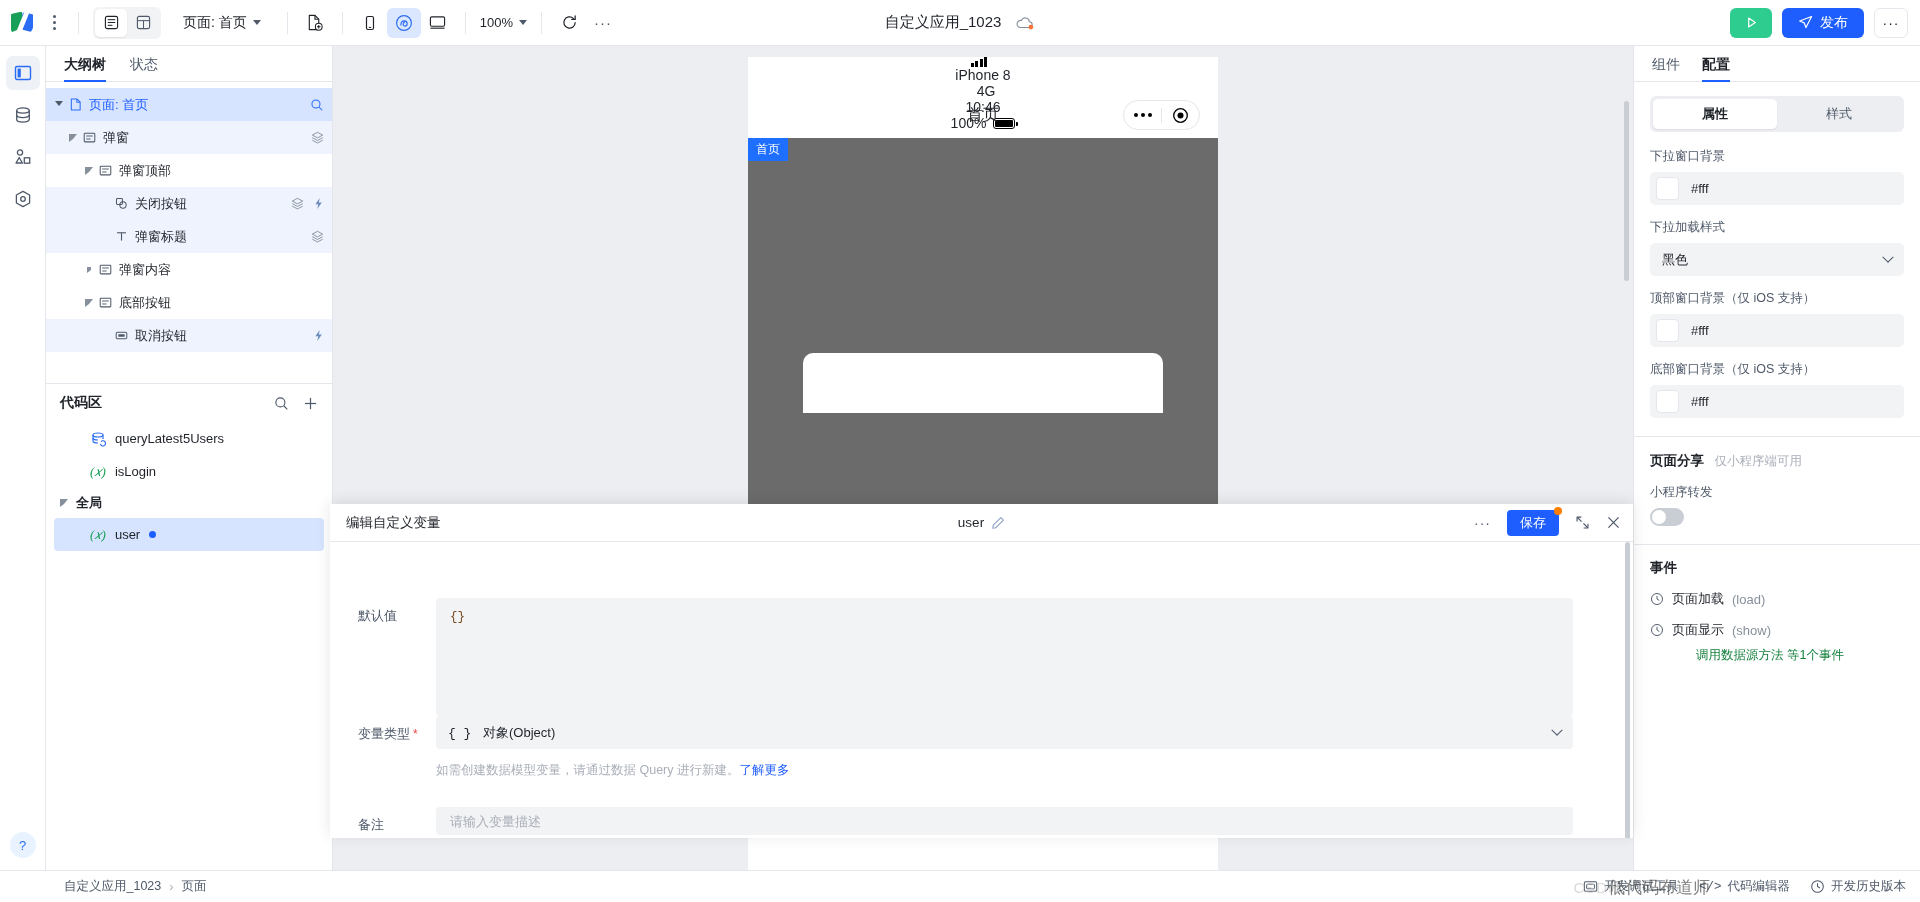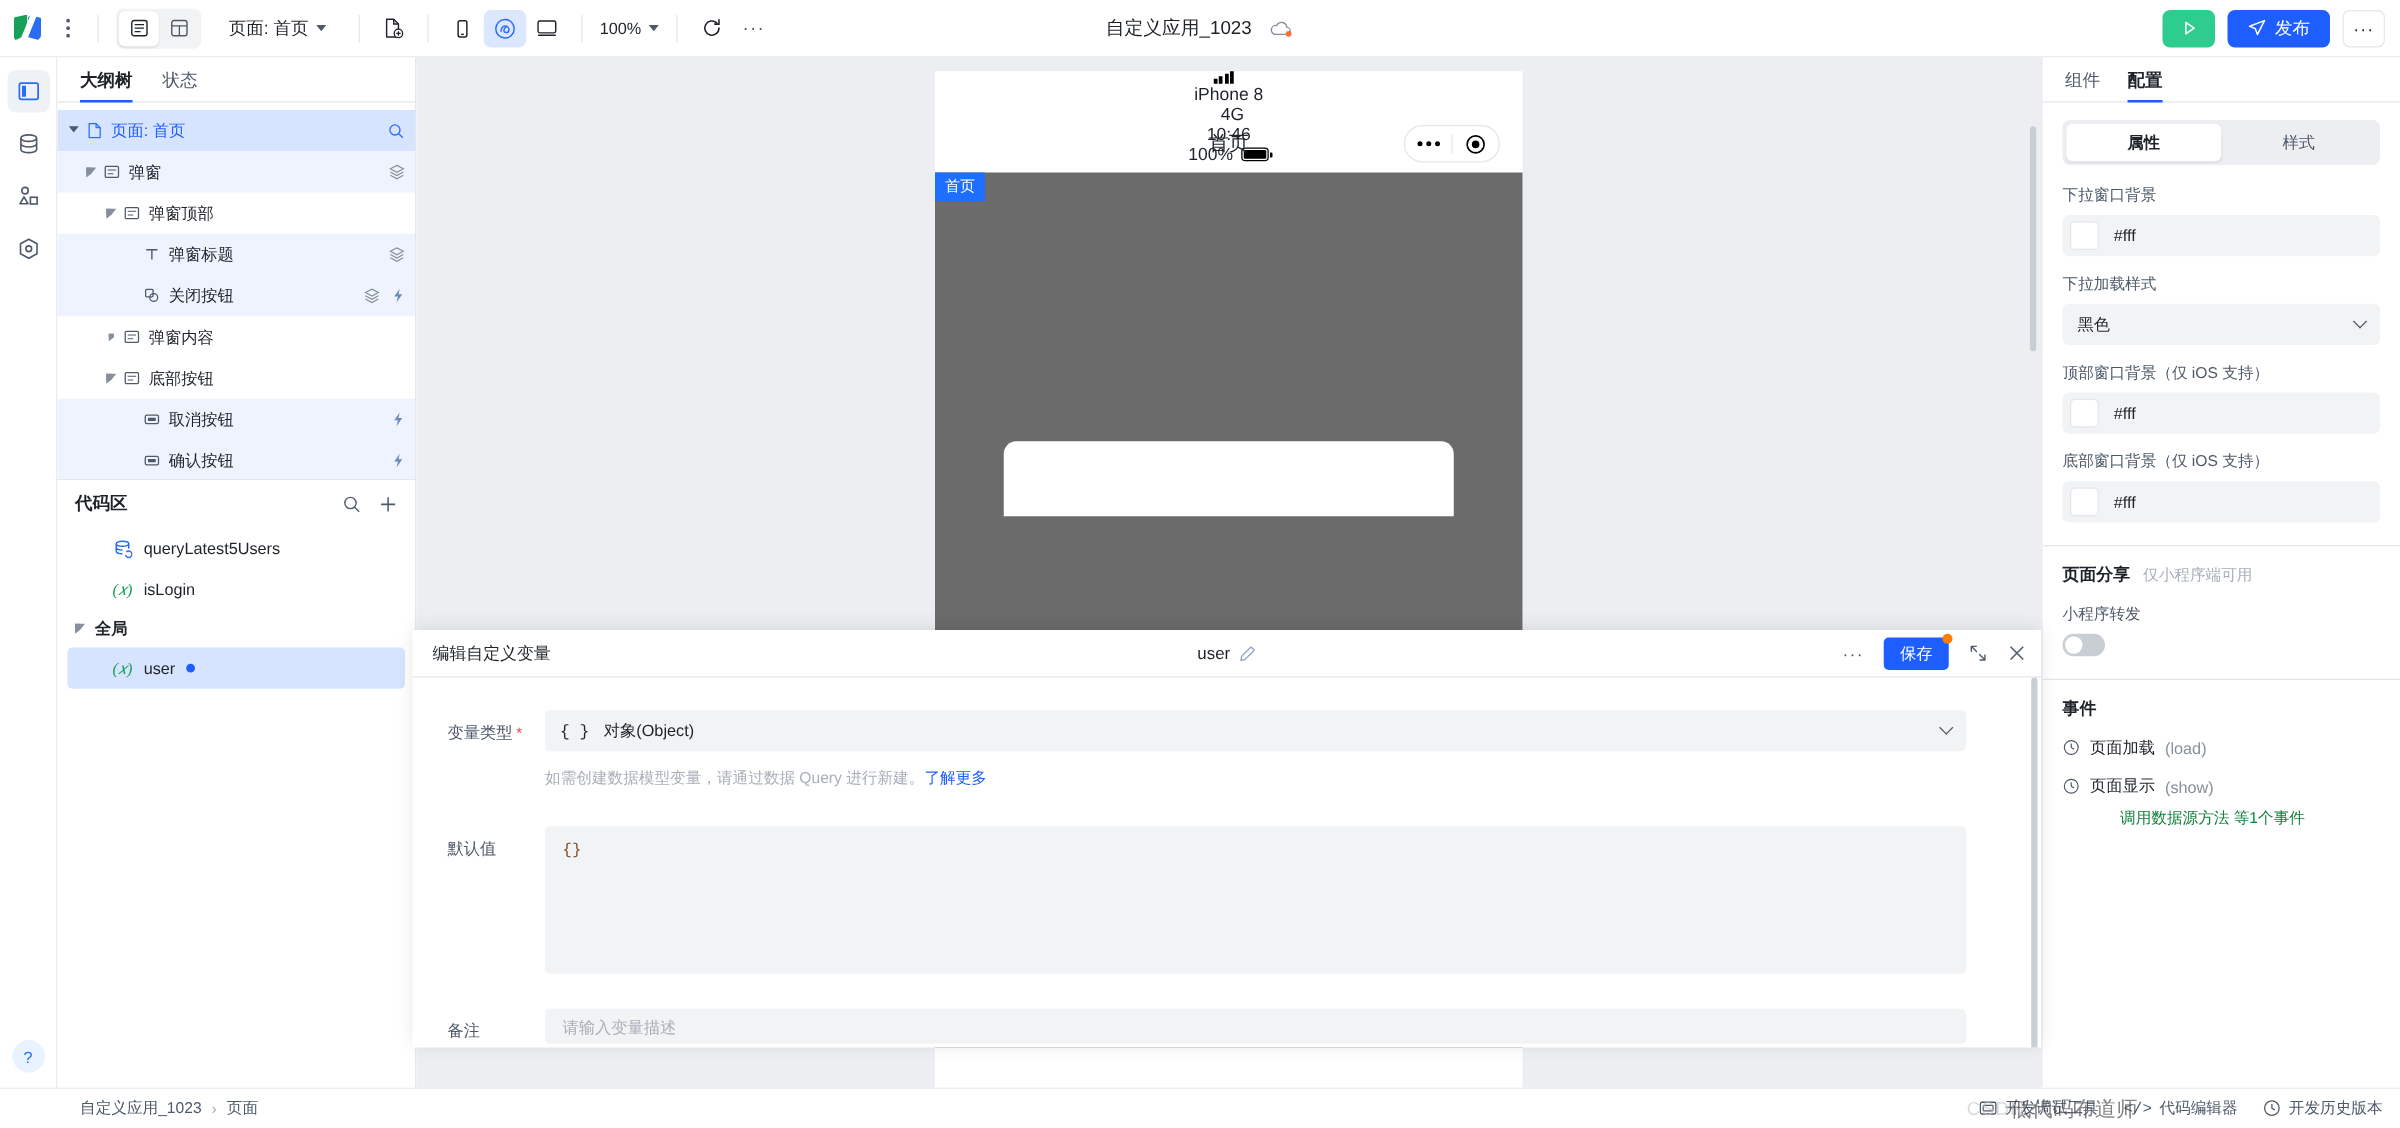--- a/index.html
+++ b/index.html
@@ -404,38 +404,20 @@
                 <line x1="3.4" y1="8.6" x2="8.2" y2="8.6" stroke="#4e5969" stroke-width="1"></line>
               </svg>
           </span>
           <span class="tlabel">弹窗顶部</span>
         </div>
 
         <div class="trow hl" style="padding-left:52px">
           <span class="tw"></span>
           <span class="ticon">
             <svg width="13" height="13" viewBox="0 0 14 14">
-                <line x1="2.2" y1="3" x2="11.8" y2="3" stroke="#4e5969" stroke-width="1.2"></line>
-                <line x1="7" y1="3" x2="7" y2="11.4" stroke="#4e5969" stroke-width="1.2"></line>
-              </svg>
-          </span>
-          <span class="tlabel">弹窗标题</span>
-          <span class="tbadges">
-            <svg width="13" height="13" viewBox="0 0 14 14">
-                <path d="M7 1.4 12.6 4.4 7 7.4 1.4 4.4z" fill="none" stroke="#86909c" stroke-width="1"></path>
-                <path d="M1.4 7.2 7 10.2l5.6-3" fill="none" stroke="#86909c" stroke-width="1"></path>
-                <path d="M1.4 9.9 7 12.9l5.6-3" fill="none" stroke="#86909c" stroke-width="1"></path>
-              </svg>
-          </span>
-        </div>
-
-        <div class="trow hl" style="padding-left:52px">
-          <span class="tw"></span>
-          <span class="ticon">
-            <svg width="13" height="13" viewBox="0 0 14 14">
                 <rect x="1.6" y="1.6" width="6.4" height="6.4" rx="1" fill="none" stroke="#4e5969" stroke-width="1.1"></rect>
                 <circle cx="8.6" cy="8.6" r="3.4" fill="none" stroke="#4e5969" stroke-width="1.1"></circle>
               </svg>
           </span>
           <span class="tlabel">关闭按钮</span>
           <span class="tbadges">
             <span>
               <svg width="13" height="13" viewBox="0 0 14 14">
                   <path d="M7 1.4 12.6 4.4 7 7.4 1.4 4.4z" fill="none" stroke="#86909c" stroke-width="1"></path>
                   <path d="M1.4 7.2 7 10.2l5.6-3" fill="none" stroke="#86909c" stroke-width="1"></path>
@@ -443,20 +425,38 @@
                 </svg>
             </span>
             <span>
               <svg width="11" height="13" viewBox="0 0 12 14">
                   <path d="M7.4 1 2.6 7.8h3.2L4.6 13l5-7.2H6.3z" fill="#6b8ab8"></path>
                 </svg>
             </span>
           </span>
         </div>
 
+        <div class="trow hl" style="padding-left:52px">
+          <span class="tw"></span>
+          <span class="ticon">
+            <svg width="13" height="13" viewBox="0 0 14 14">
+                <line x1="2.2" y1="3" x2="11.8" y2="3" stroke="#4e5969" stroke-width="1.2"></line>
+                <line x1="7" y1="3" x2="7" y2="11.4" stroke="#4e5969" stroke-width="1.2"></line>
+              </svg>
+          </span>
+          <span class="tlabel">弹窗标题</span>
+          <span class="tbadges">
+            <svg width="13" height="13" viewBox="0 0 14 14">
+                <path d="M7 1.4 12.6 4.4 7 7.4 1.4 4.4z" fill="none" stroke="#86909c" stroke-width="1"></path>
+                <path d="M1.4 7.2 7 10.2l5.6-3" fill="none" stroke="#86909c" stroke-width="1"></path>
+                <path d="M1.4 9.9 7 12.9l5.6-3" fill="none" stroke="#86909c" stroke-width="1"></path>
+              </svg>
+          </span>
+        </div>
+
         <div class="trow" style="padding-left:36px">
           <span class="tw">
               <i class="tri light"></i>
             </span>
           <span class="ticon">
             <svg width="13" height="13" viewBox="0 0 14 14">
                 <rect x="1.3" y="2.3" width="11.4" height="9.4" rx="1" fill="none" stroke="#4e5969" stroke-width="1.1"></rect>
                 <line x1="3.4" y1="5.4" x2="10.6" y2="5.4" stroke="#4e5969" stroke-width="1"></line>
                 <line x1="3.4" y1="8.6" x2="8.2" y2="8.6" stroke="#4e5969" stroke-width="1"></line>
               </svg>
@@ -487,35 +487,20 @@
               </svg>
           </span>
           <span class="tlabel">取消按钮</span>
           <span class="tbadges">
             <svg width="11" height="13" viewBox="0 0 12 14">
                 <path d="M7.4 1 2.6 7.8h3.2L4.6 13l5-7.2H6.3z" fill="#6b8ab8"></path>
               </svg>
           </span>
         </div>
 
-        <div class="trow hl" style="padding-left:52px">
-          <span class="tw"></span>
-          <span class="ticon">
-            <svg width="13" height="13" viewBox="0 0 14 14">
-                <rect x="1.3" y="3.4" width="11.4" height="7.2" rx="1.4" fill="none" stroke="#4e5969" stroke-width="1.1"></rect>
-                <rect x="3.6" y="5.7" width="6.8" height="2.6" rx=".6" fill="#4e5969"></rect>
-              </svg>
-          </span>
-          <span class="tlabel">确认按钮</span>
-          <span class="tbadges">
-            <svg width="11" height="13" viewBox="0 0 12 14">
-                <path d="M7.4 1 2.6 7.8h3.2L4.6 13l5-7.2H6.3z" fill="#6b8ab8"></path>
-              </svg>
-          </span>
-        </div>
       </div>
 
       <div class="code-panel">
         <div class="cp-head">
           <span class="cp-title">代码区</span>
           <span class="cp-actions">
             <span>
               <svg width="15" height="15" viewBox="0 0 16 16">
                   <circle cx="6.8" cy="6.8" r="4.8" fill="none" stroke="#4e5969" stroke-width="1.2"></circle>
                   <line x1="10.4" y1="10.4" x2="14.2" y2="14.2" stroke="#4e5969" stroke-width="1.2"></line>
@@ -700,42 +685,42 @@
           <span>
             <svg width="15" height="15" viewBox="0 0 16 16">
                 <line x1="2.6" y1="2.6" x2="13.4" y2="13.4" stroke="#4e5969" stroke-width="1.3"></line>
                 <line x1="13.4" y1="2.6" x2="2.6" y2="13.4" stroke="#4e5969" stroke-width="1.3"></line>
               </svg>
           </span>
         </span>
       </div>
 
       <div class="m-body">
+        <div class="frow" style="margin-top:30px">
+          <div class="flabel">默认值</div>
+          <div class="fctl">
+            <div class="code-box">{}</div>
+          </div>
+        </div>
+
         <div class="frow">
           <div class="flabel">
             <span>变量类型</span><span class="req">*</span>
           </div>
           <div class="fctl">
             <div class="tselect">
               <span>
                 <span style="font-family:'Liberation Mono',monospace;margin-right:8px;">{ }</span>
                 <span>对象(Object)</span>
               </span>
               <span class="chev"></span>
             </div>
             <div class="hint">
               <span>如需创建数据模型变量，请通过数据 Query 进行新建。</span><a href="#">了解更多</a>
             </div>
-          </div>
-        </div>
-
-        <div class="frow" style="margin-top:30px">
-          <div class="flabel">默认值</div>
-          <div class="fctl">
-            <div class="code-box">{}</div>
           </div>
         </div>
 
         <div class="frow" style="margin-top:28px">
           <div class="flabel">备注</div>
           <div class="fctl">
             <div class="note-box">请输入变量描述</div>
           </div>
         </div>
 

